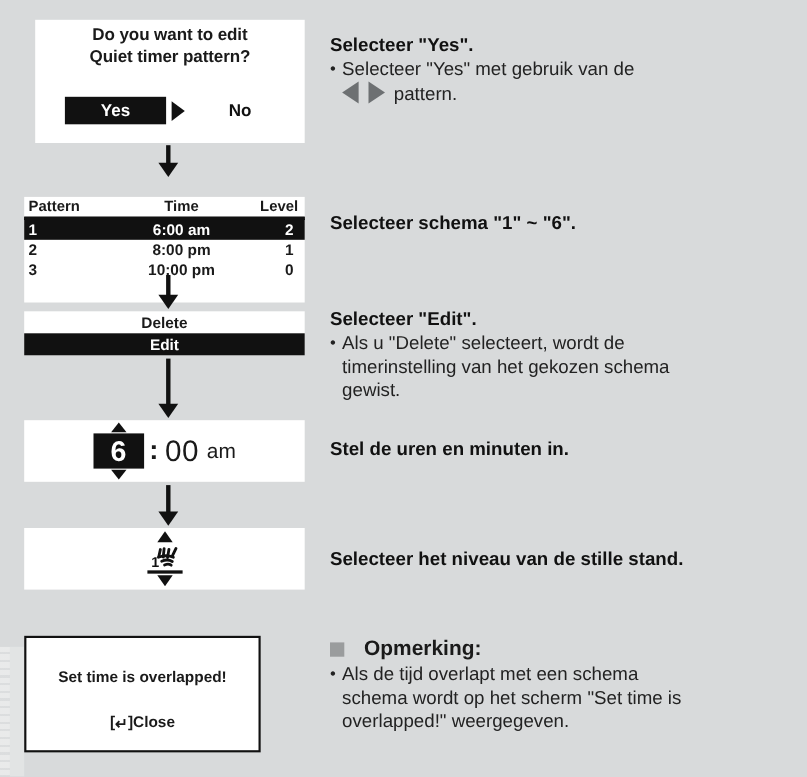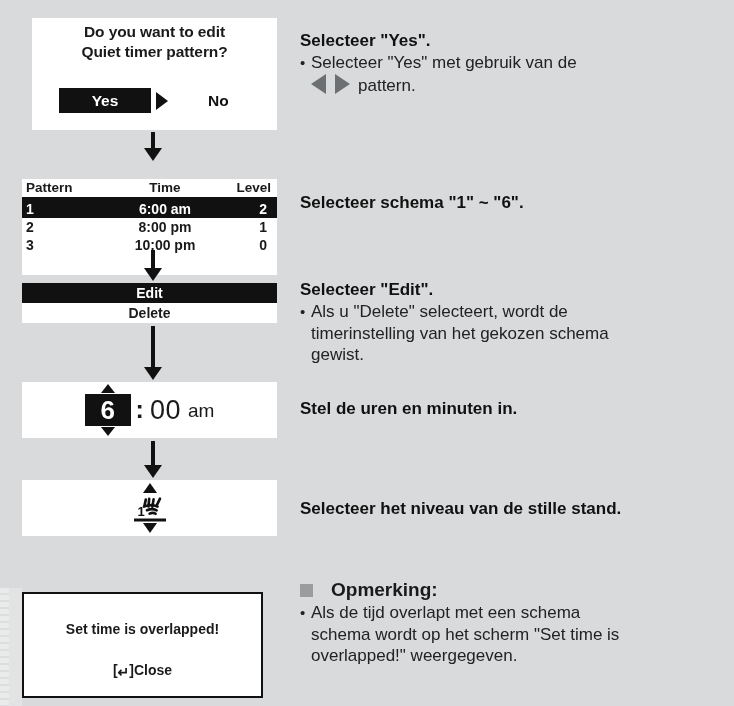--- a/index.html
+++ b/index.html
@@ -217,21 +217,21 @@
     align-items: center;
     justify-content: center;
   }
   .level-icon {
     position: relative;
     width: 56px;
     height: 54px;
   }
 
   
-  #panel-alert { left: 22px; top: 592px; width: 241px; height: 106px; }
+  #panel-alert { left: 22px; top: 578px; width: 215px; height: 106px; }
   .alert-title {
     text-align: center;
     font-weight: bold;
     font-size: 14px;
     padding-top: 27px;
   }
   .alert-close {
     text-align: center;
     font-weight: bold;
     font-size: 14px;
@@ -391,22 +391,22 @@
       </tbody>
     </table>
   </div>
 
   <div class="arrow" id="arrow-2">
     <div class="shaft"></div>
     <div class="head"></div>
   </div>
 
   <div class="panel" id="panel-menu">
+    <div class="menu-item">Delete</div>
     <div class="menu-item selected">Edit</div>
-    <div class="menu-item">Delete</div>
   </div>
 
   <div class="arrow" id="arrow-3">
     <div class="shaft"></div>
     <div class="head"></div>
   </div>
 
   <div class="panel" id="panel-time">
     <div class="time-row">
       <div class="hour-stepper">

